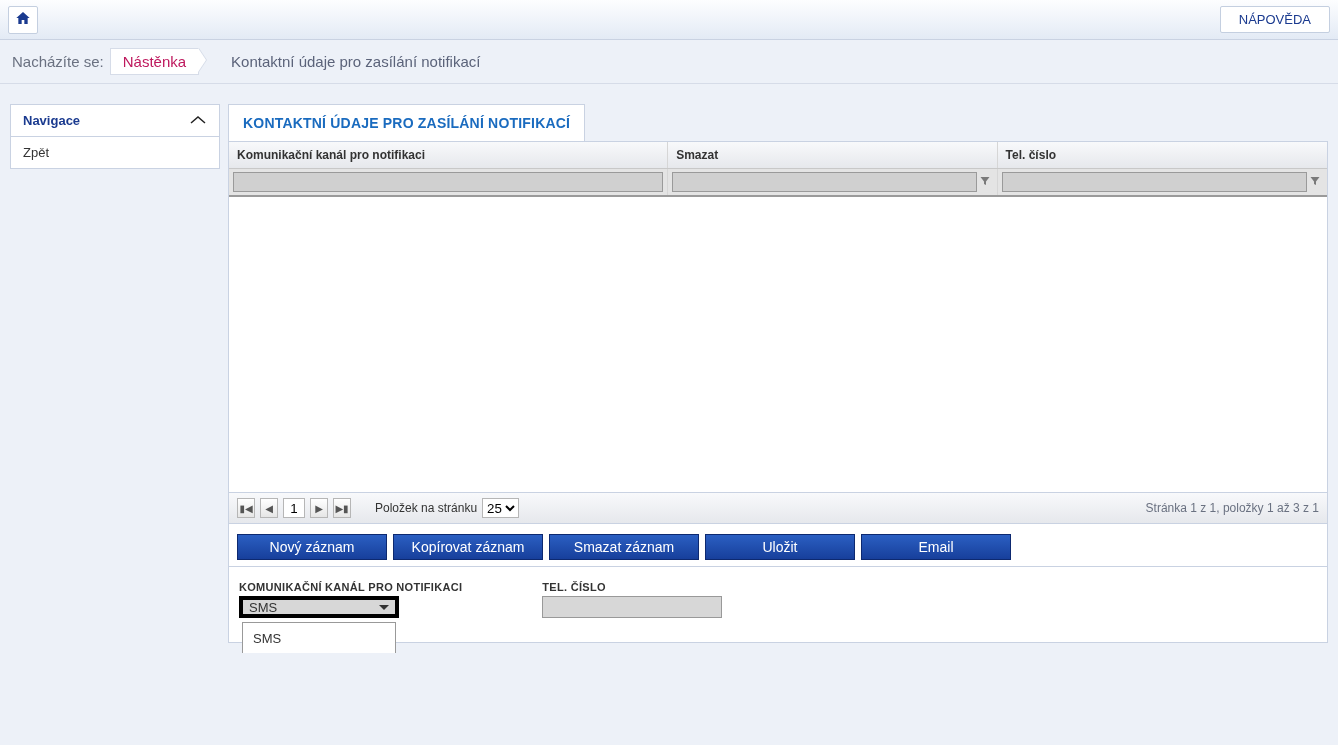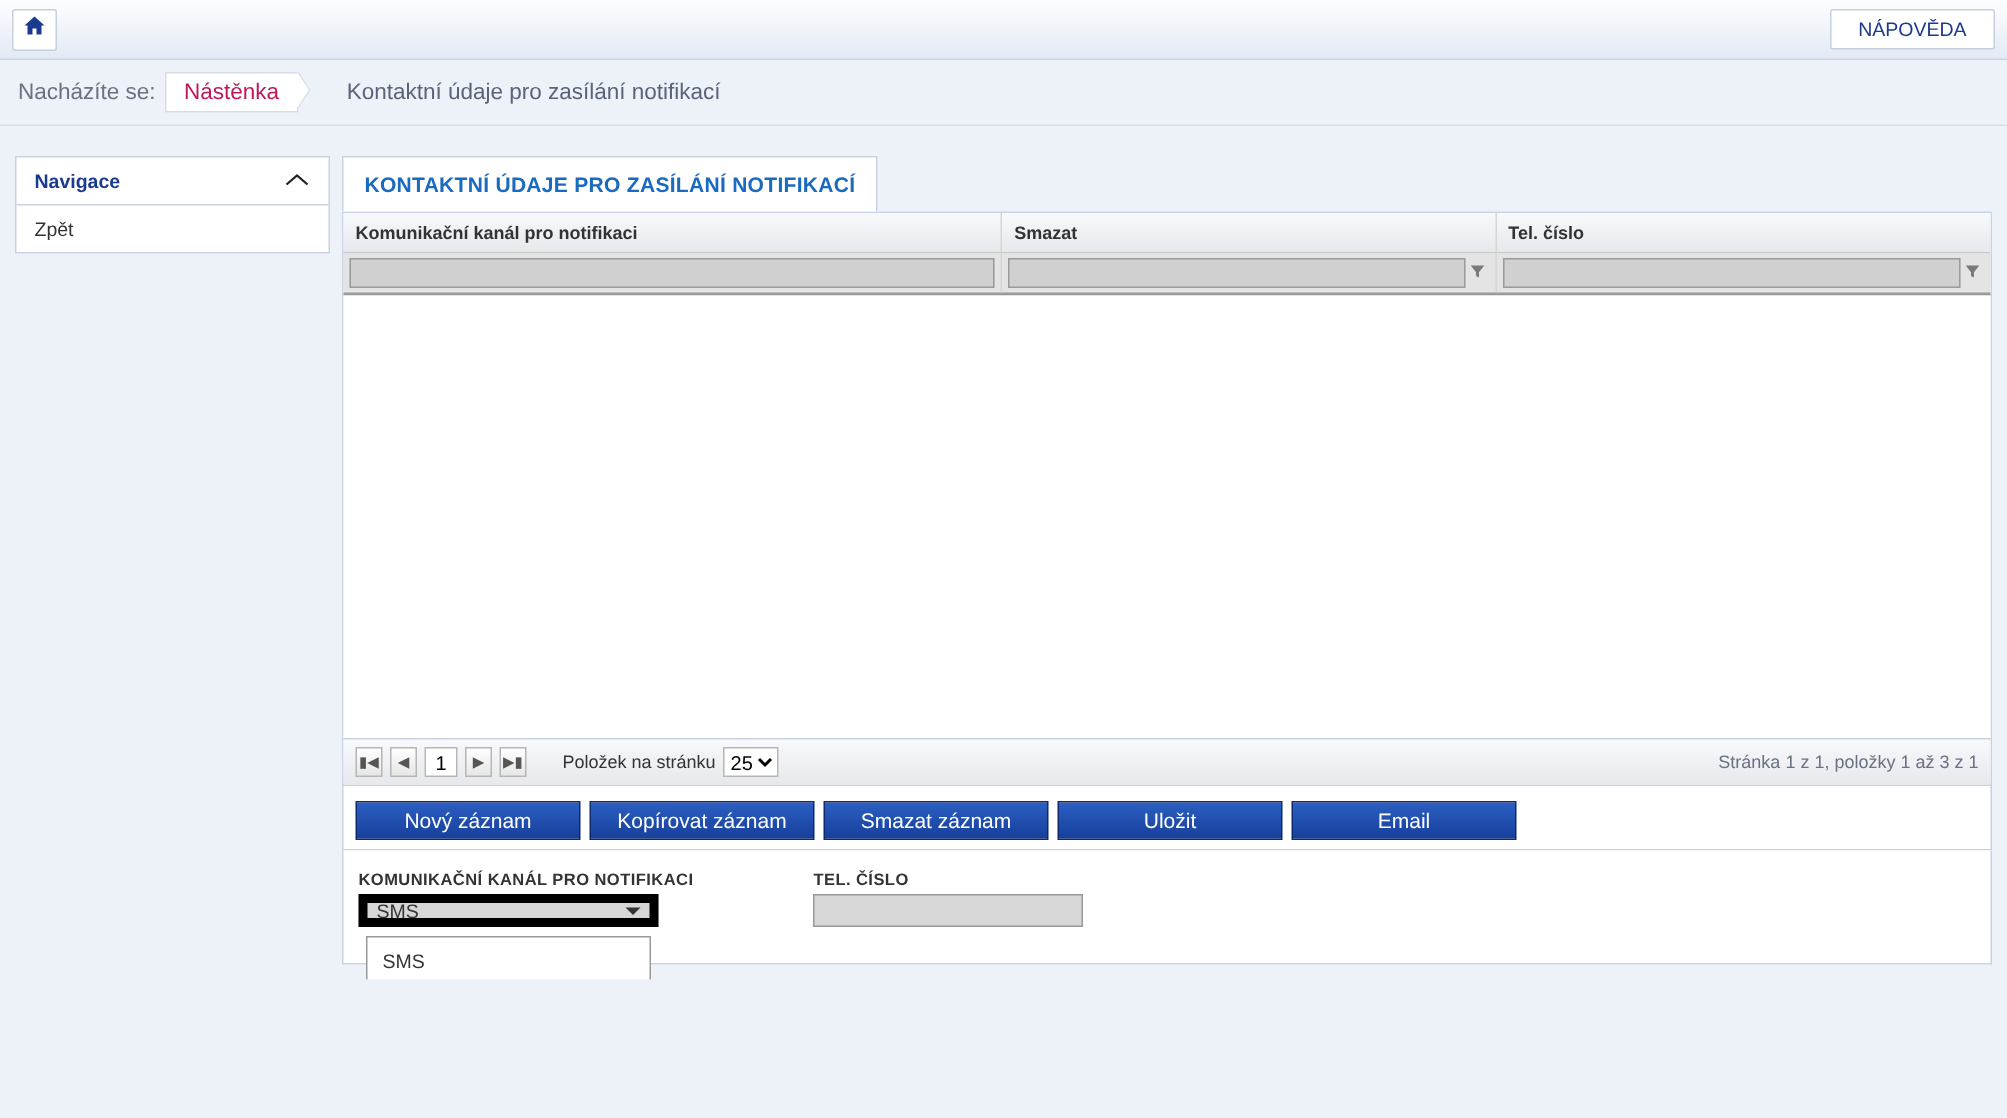--- a/index.html
+++ b/index.html
@@ -214,24 +214,24 @@
     position: relative;
   }
   .form-field label {
     display: block;
     font-size: 11px;
     font-weight: bold;
     letter-spacing: 0.3px;
     margin-bottom: 3px;
   }
   .combo {
-    width: 200px;
+    width: 160px;
     height: 22px;
     background: #d7d7d7;
-    border: 6px solid #000000;
+    border: 4px solid #000000;
     display: flex;
     align-items: center;
     justify-content: space-between;
     padding: 0 2px 0 6px;
     cursor: pointer;
     position: relative;
   }
   .combo-caret {
     width: 0; height: 0;
     border-left: 5px solid transparent;

